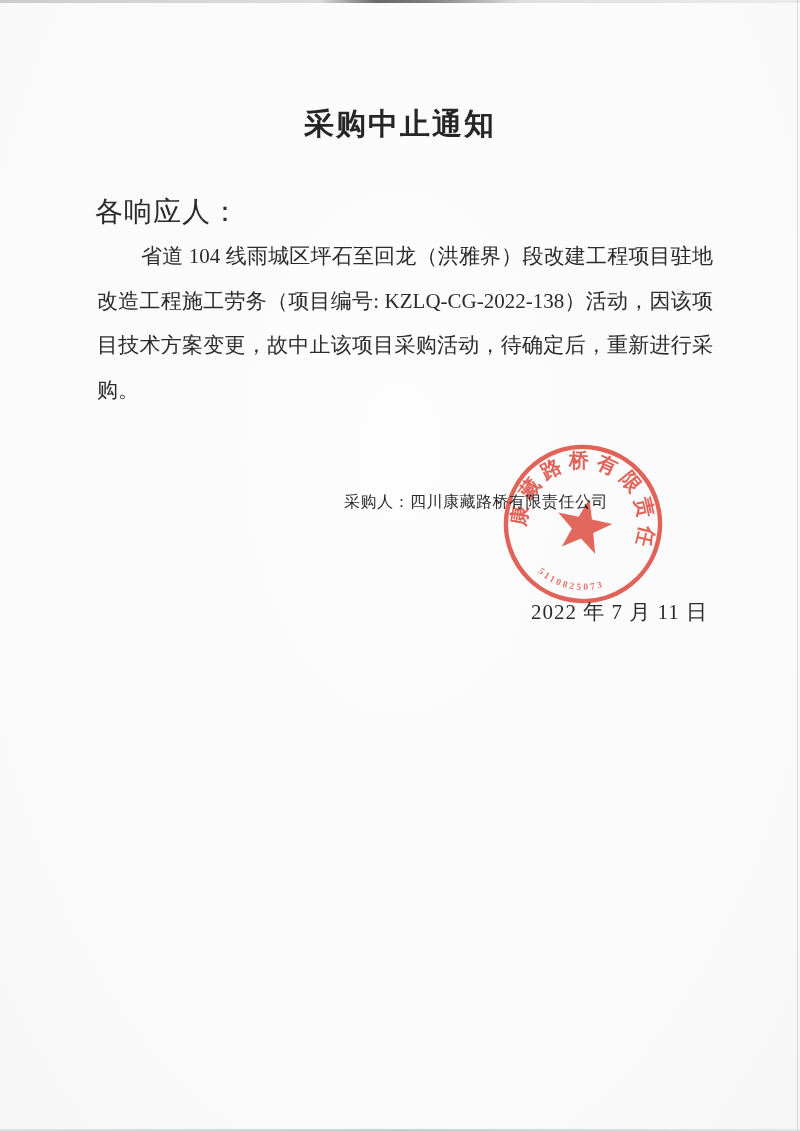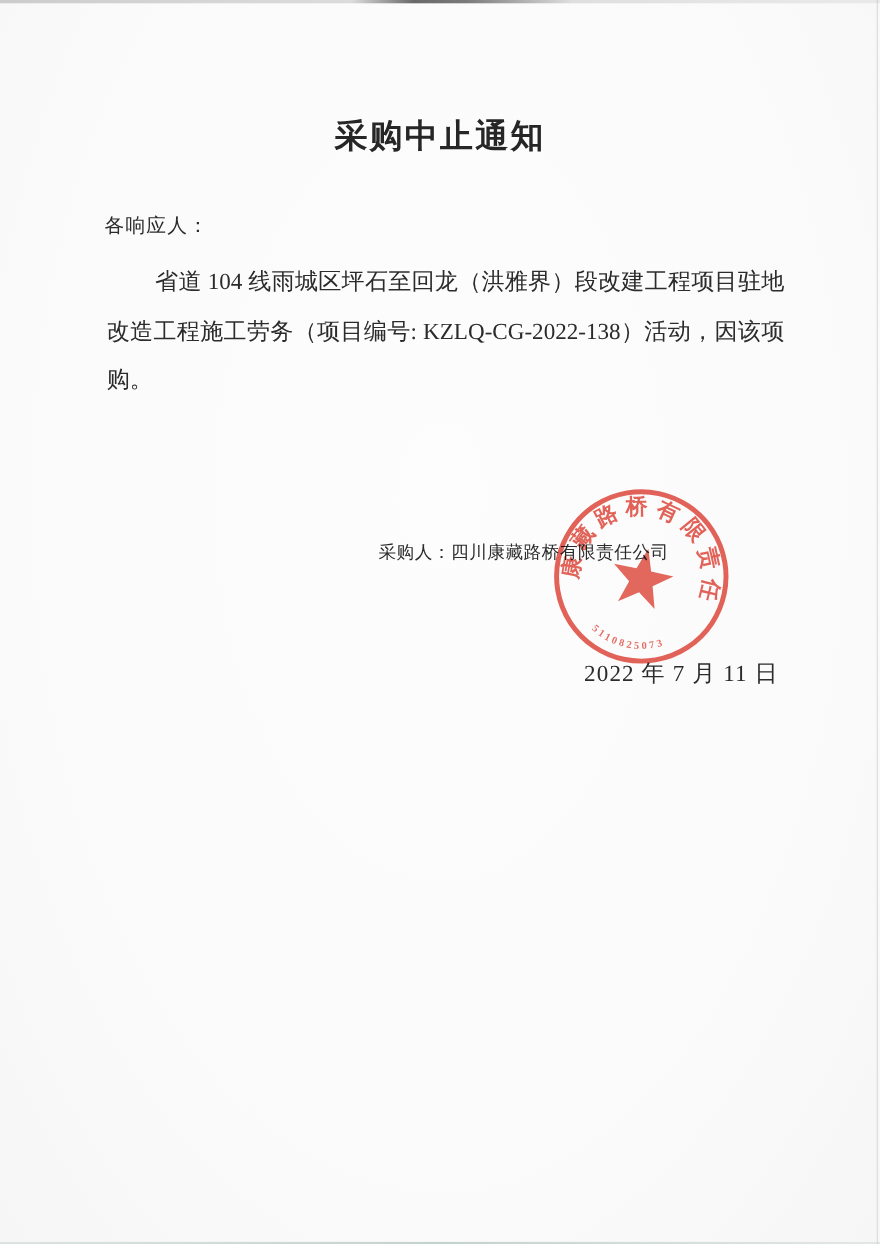--- a/index.html
+++ b/index.html
@@ -33,21 +33,21 @@
     background:rgba(160,160,170,.35);
   }
   .doc-title{
     position:absolute;left:0;top:104px;width:100%;
     text-align:center;
     font-size:30px;font-weight:bold;letter-spacing:2px;
     color:#262626;
   }
   .salutation{
     position:absolute;left:95px;top:193px;
-    font-size:18px;letter-spacing:1px;color:#2b2b2b;
+    font-size:28px;letter-spacing:1px;color:#2b2b2b;
   }
   .body-block{
     position:absolute;left:97px;top:234px;width:616px;
     font-size:21px;color:#2b2b2b;
   }
   .body-line{
     height:44.5px;line-height:44.5px;
     white-space:nowrap;
   }
   .body-line.justify{
@@ -89,20 +89,21 @@
   <div class="edge-right"></div>
   <div class="edge-bottom"></div>
 
   <div class="doc-title">采购中止通知</div>
 
   <div class="salutation">各响应人：</div>
 
   <div class="body-block">
     <div class="body-line justify indent">省道 104 线雨城区坪石至回龙（洪雅界）段改建工程项目驻地</div>
     <div class="body-line justify">改造工程施工劳务（项目编号: KZLQ-CG-2022-138）活动，因该项</div>
+    <div class="body-line justify">目技术方案变更，故中止该项目采购活动，待确定后，重新进行采</div>
     <div class="body-line">购。</div>
   </div>
 
   <div class="signature-line"><span>采购人：</span><span>四川康藏路桥有限责任公司</span></div>
 
   <div class="date-line">2022 年 7 月 11 日</div>
 
   <svg class="stamp" viewBox="0 0 200 210" xmlns="http://www.w3.org/2000/svg">
     <defs>
       <path id="sealArcTop" d="M 46.4,124.5 A 57,57 0 1 1 153.6,124.5" fill="none"></path>

